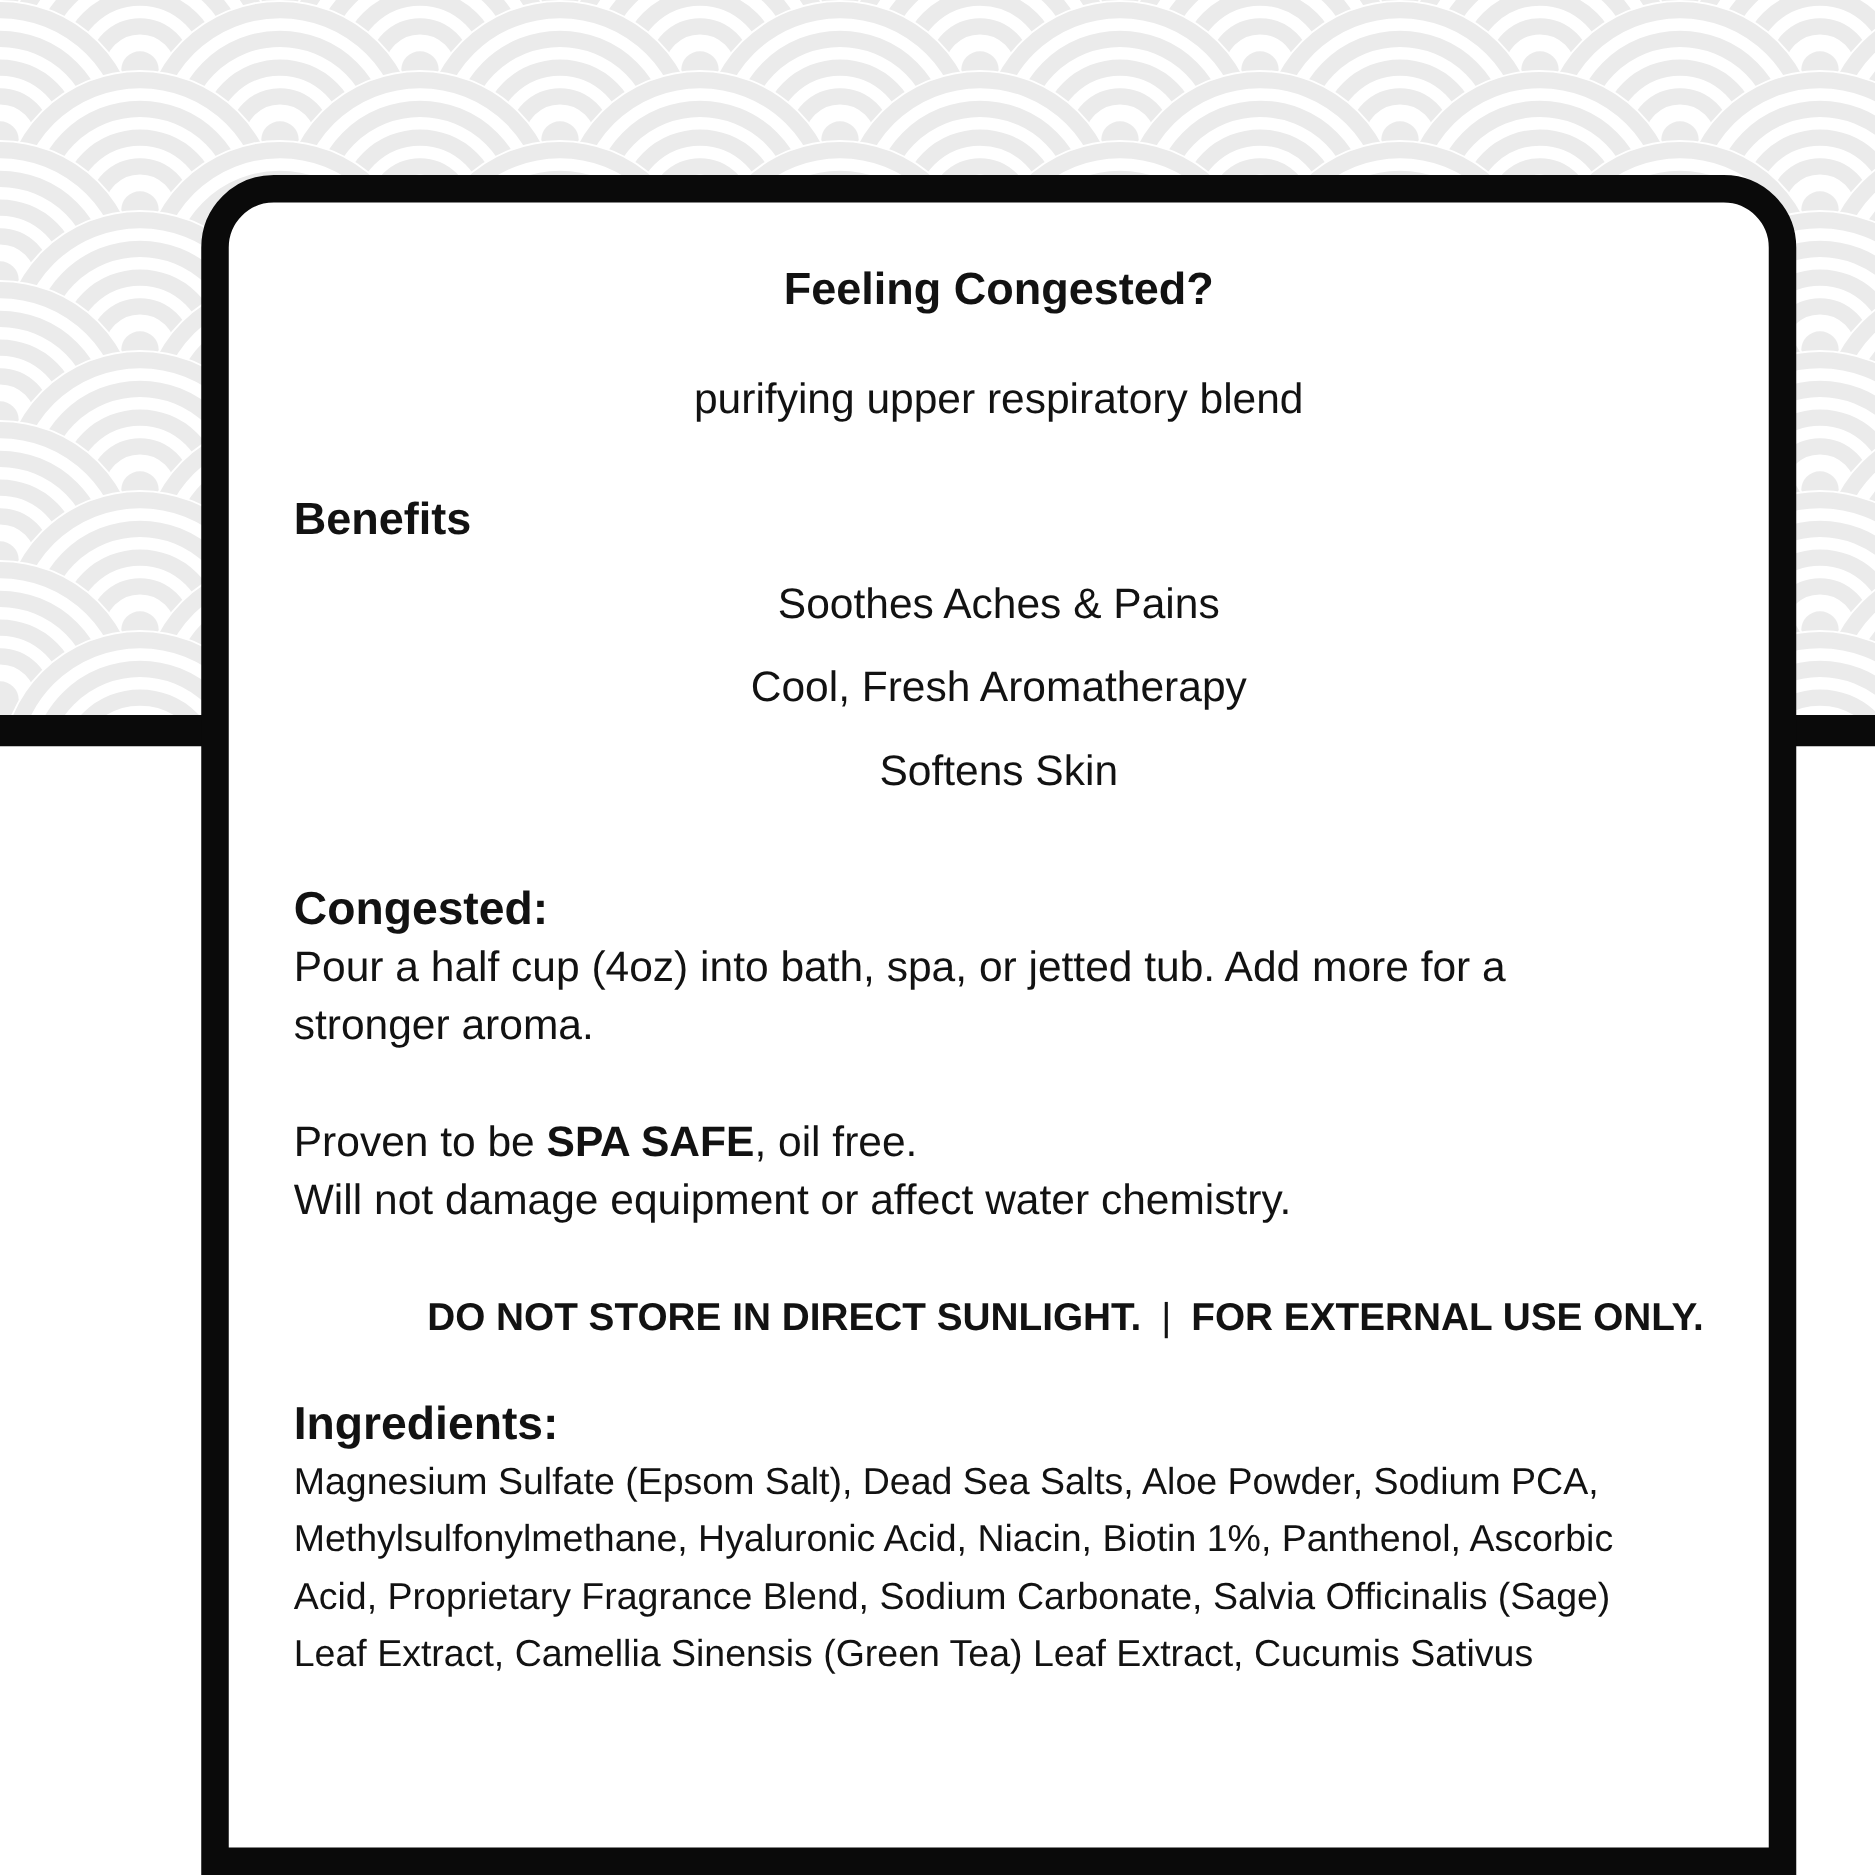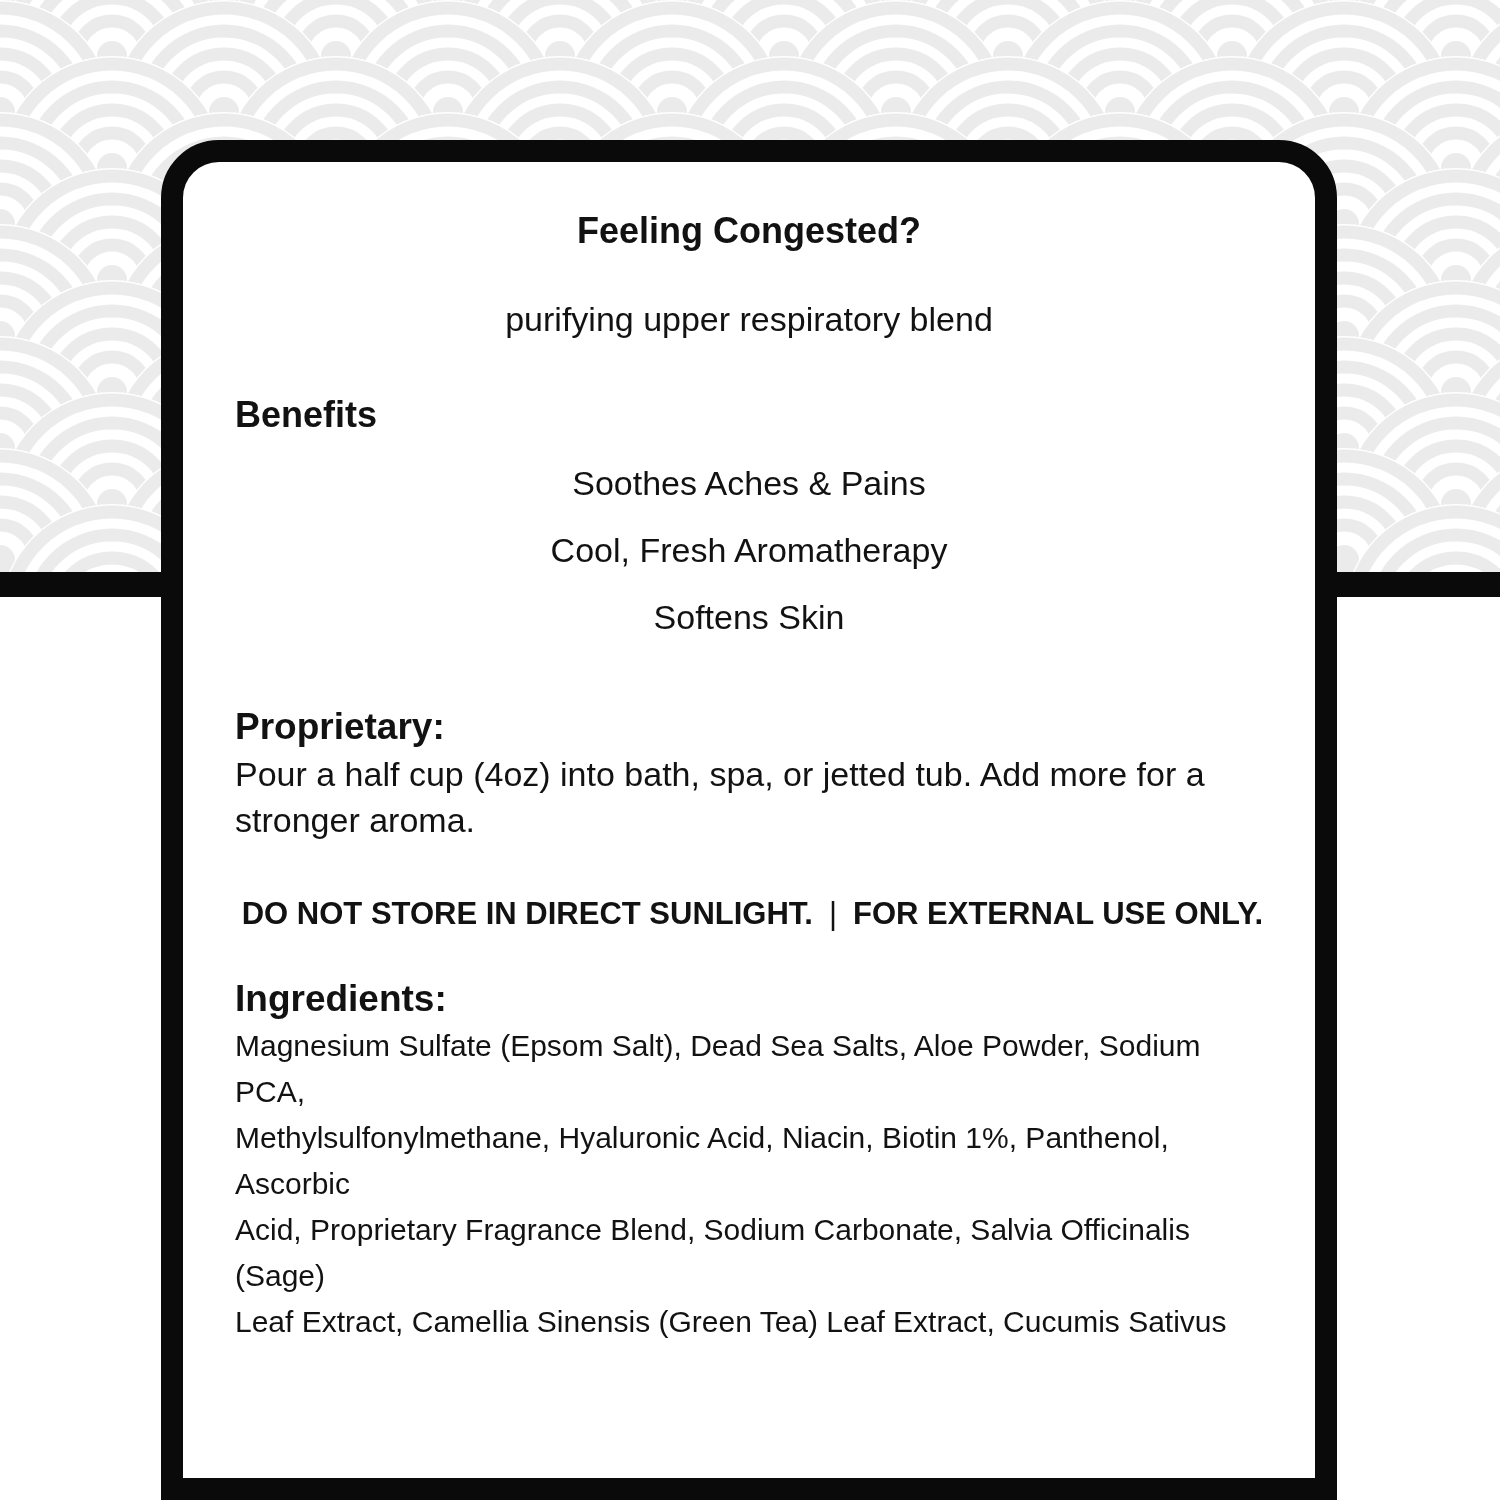--- a/index.html
+++ b/index.html
@@ -16,21 +16,21 @@
     width: 1500px; height: 572px;
     display: block;
   }
   .stripe {
     position: absolute; left: 0; top: 572px;
     width: 1500px; height: 25px;
     background: #0a0a0a;
   }
   .card {
     position: absolute; left: 161px; top: 140px;
-    width: 1176px; height: 1360px;
+    width: 1276px; height: 1360px;
     background: #ffffff;
     border: 22px solid #0a0a0a;
     border-radius: 58px 58px 0 0;
   }
   .card-inner { padding: 44px 52px 0 52px; }
 
   .headline {
     font-size: 36px; font-weight: 700;
     line-height: 50px; text-align: center;
   }
@@ -206,24 +206,28 @@
 
     <div class="intro">
       <div class="intro-line">purifying upper respiratory blend</div>
     </div>
 
     <div class="benefits-title">Benefits</div>
     <div class="benefit-item">Soothes Aches &amp; Pains</div>
     <div class="benefit-item">Cool, Fresh Aromatherapy</div>
     <div class="benefit-item">Softens Skin</div>
 
-    <div class="section-title directions-title">Proprietary:</div>
+    <div class="section-title directions-title">Congested:</div>
     <div class="body-line">Pour a half cup (4oz) into bath, spa, or jetted tub. Add more for a</div>
     <div class="body-line">stronger aroma.</div>
 
+    <div class="spa-block">
+      <div class="body-line"><span>Proven to be </span><span class="spa-strong">SPA SAFE</span><span>, oil free.</span></div>
+      <div class="body-line">Will not damage equipment or affect water chemistry.</div>
+    </div>
 
     <div class="warning"><span>DO NOT STORE IN DIRECT SUNLIGHT.</span><span class="warning-divider">|</span><span>FOR EXTERNAL USE ONLY.</span></div>
 
     <div class="section-title ingredients-title">Ingredients:</div>
     <div class="ingredient-line">Magnesium Sulfate (Epsom Salt), Dead Sea Salts, Aloe Powder, Sodium PCA,</div>
     <div class="ingredient-line">Methylsulfonylmethane, Hyaluronic Acid, Niacin, Biotin 1%, Panthenol, Ascorbic</div>
     <div class="ingredient-line">Acid, Proprietary Fragrance Blend, Sodium Carbonate, Salvia Officinalis (Sage)</div>
     <div class="ingredient-line">Leaf Extract, Camellia Sinensis (Green Tea) Leaf Extract, Cucumis Sativus</div>
 
   </div>

